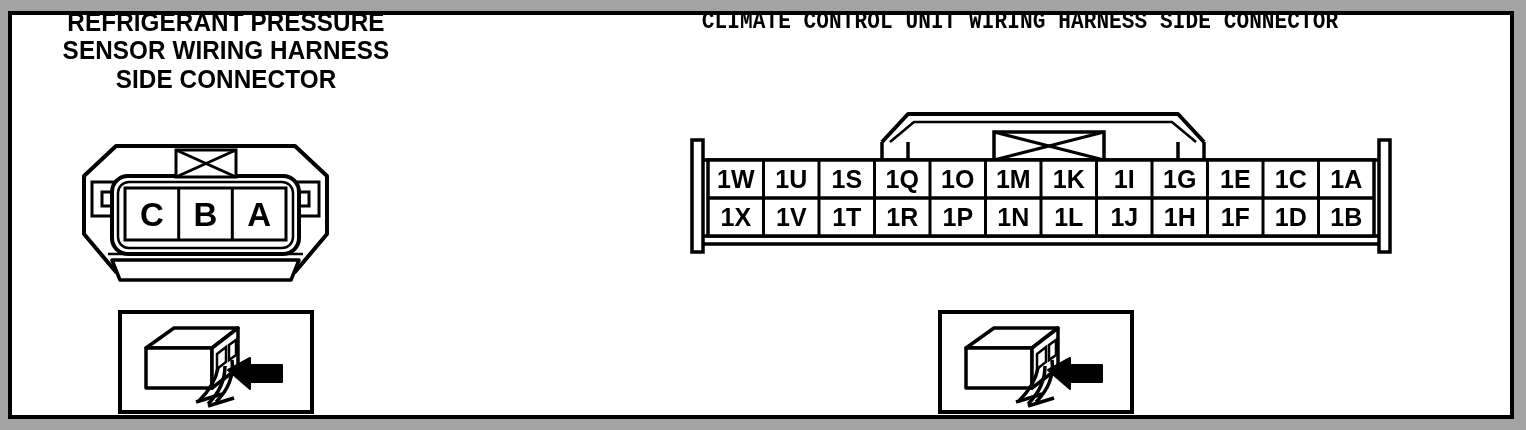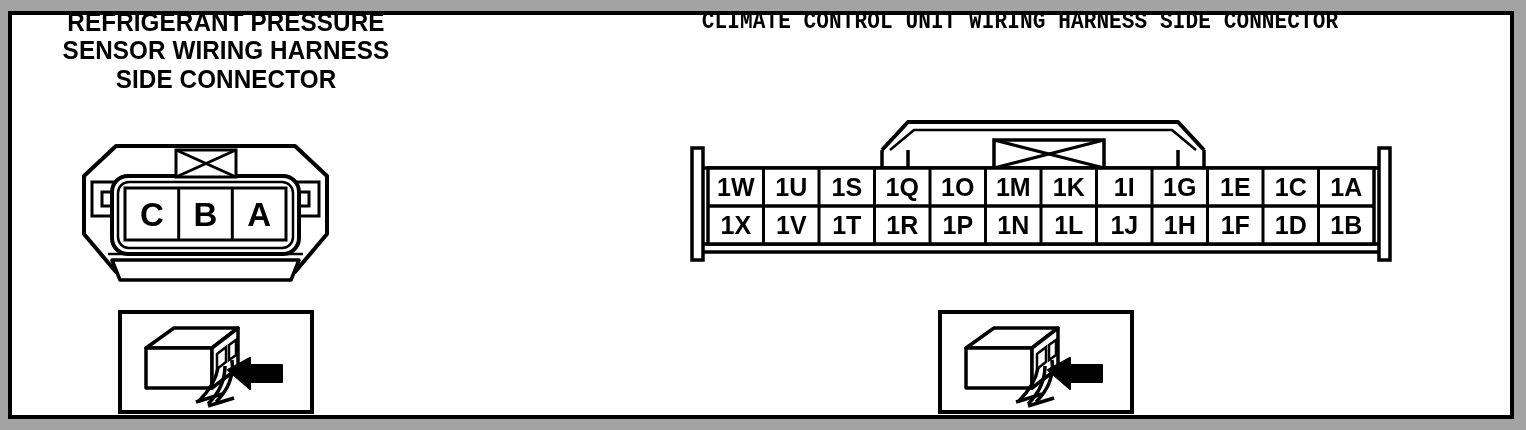--- a/index.html
+++ b/index.html
@@ -67,21 +67,21 @@
     top: 130px;
     width: 255px;
     height: 160px;
   }
   .conn3-svg { display: block; }
 
   
   .conn24-wrap {
     position: absolute;
     left: 686px;
-    top: 104px;
+    top: 96px;
     width: 710px;
     height: 175px;
   }
   .conn24-svg { display: block; }
 
   .pin-label {
     font-family: "Liberation Sans", sans-serif;
     font-weight: bold;
     font-size: 25px;
     fill: #000000;

